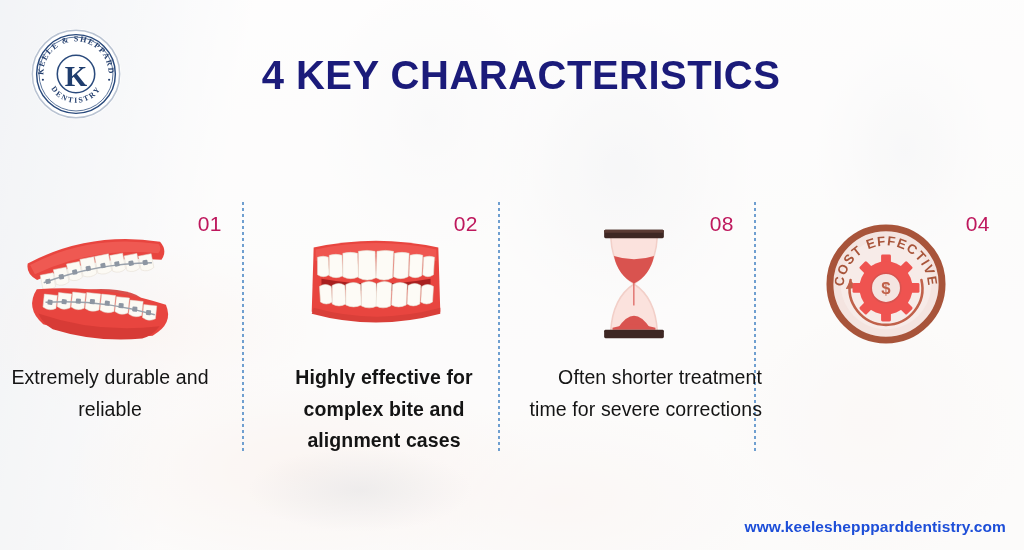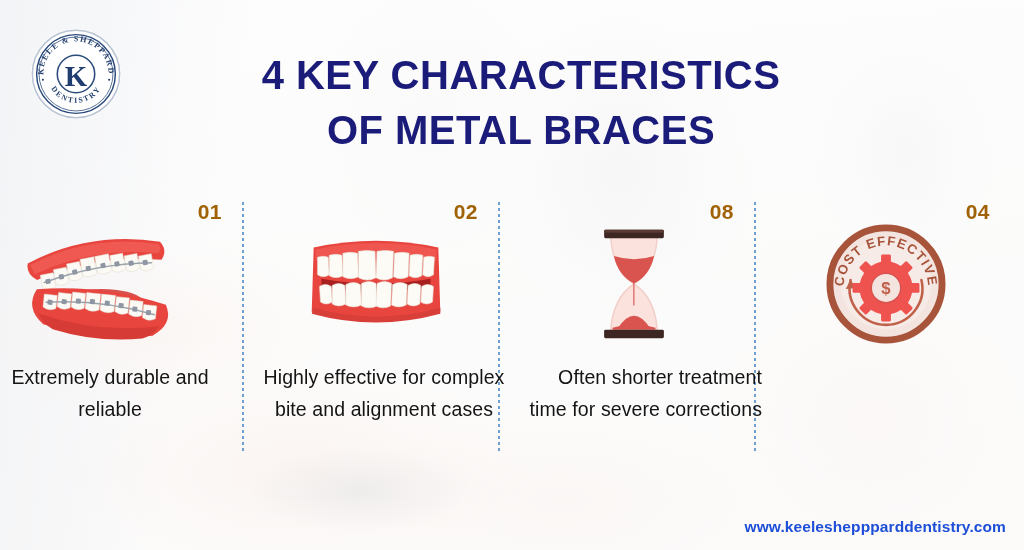--- a/index.html
+++ b/index.html
@@ -81,24 +81,24 @@
     display: flex;
     z-index: 5;
   }
   .col {
     position: relative;
     width: 256px;
     height: 270px;
   }
   .col-number {
     position: absolute;
-    top: 4px; right: 34px;
+    top: 16px; right: 34px;
     font-size: 21px;
-    font-weight: bold;
-    color: #a16207;
+    font-weight: normal;
+    color: #be185d;
     letter-spacing: 0.5px;
   }
   .divider {
     position: absolute;
     top: 6px;
     right: 12px;
     width: 2px;
     height: 250px;
     background-image: linear-gradient(to bottom, #6f9fd0 0 3px, rgba(255,255,255,0) 3px 6px);
     background-size: 2px 6px;
@@ -119,21 +119,21 @@
     width: 228px;
     text-align: center;
     font-size: 19.5px;
     line-height: 1.62;
     color: #141414;
     letter-spacing: 0.1px;
   }
   .col-1 .art { transform: translateX(-28px); }
   .col-1 .caption { transform: translateX(-18px); }
   .col-2 .art { transform: translateX(-8px); }
-  .col-2 .caption { left: 4px; width: 248px; }
+  .col-2 .caption { left: 4px; width: 248px; font-weight: bold; }
   .col-3 .art { transform: translateX(-6px); }
   .col-3 .caption { left: 6px; width: 244px; text-align: right; }
   .col-4 .art { transform: translateX(-10px); }
   .col-4 .caption { left: 10px; width: 220px; transform: translateX(-8px); }
 
   
   .footer-url {
     position: absolute;
     right: 18px;
     bottom: 14px;
@@ -169,21 +169,20 @@
       <textPath href="#arcBot" startOffset="50%" text-anchor="middle">DENTISTRY</textPath>
     </text>
     <circle cx="15.5" cy="56" r="1.1" fill="#25406f"></circle>
     <circle cx="84.5" cy="56" r="1.1" fill="#25406f"></circle>
     <text x="50" y="62" text-anchor="middle" font-family="'Liberation Serif', serif" font-size="30" font-weight="bold" fill="#1f3d6e">K</text>
   </svg>
 </div>
 
 <div class="title-block">
   <div class="title-line">4 KEY CHARACTERISTICS</div>
-  <div class="title-line">OF METAL BRACES</div>
 </div>
 
 <div class="columns">
 
   <div class="col col-1">
     <div class="col-number">01</div>
     <div class="divider"></div>
     <div class="art">
       <svg viewBox="0 0 190 120" width="190" height="120">
 

